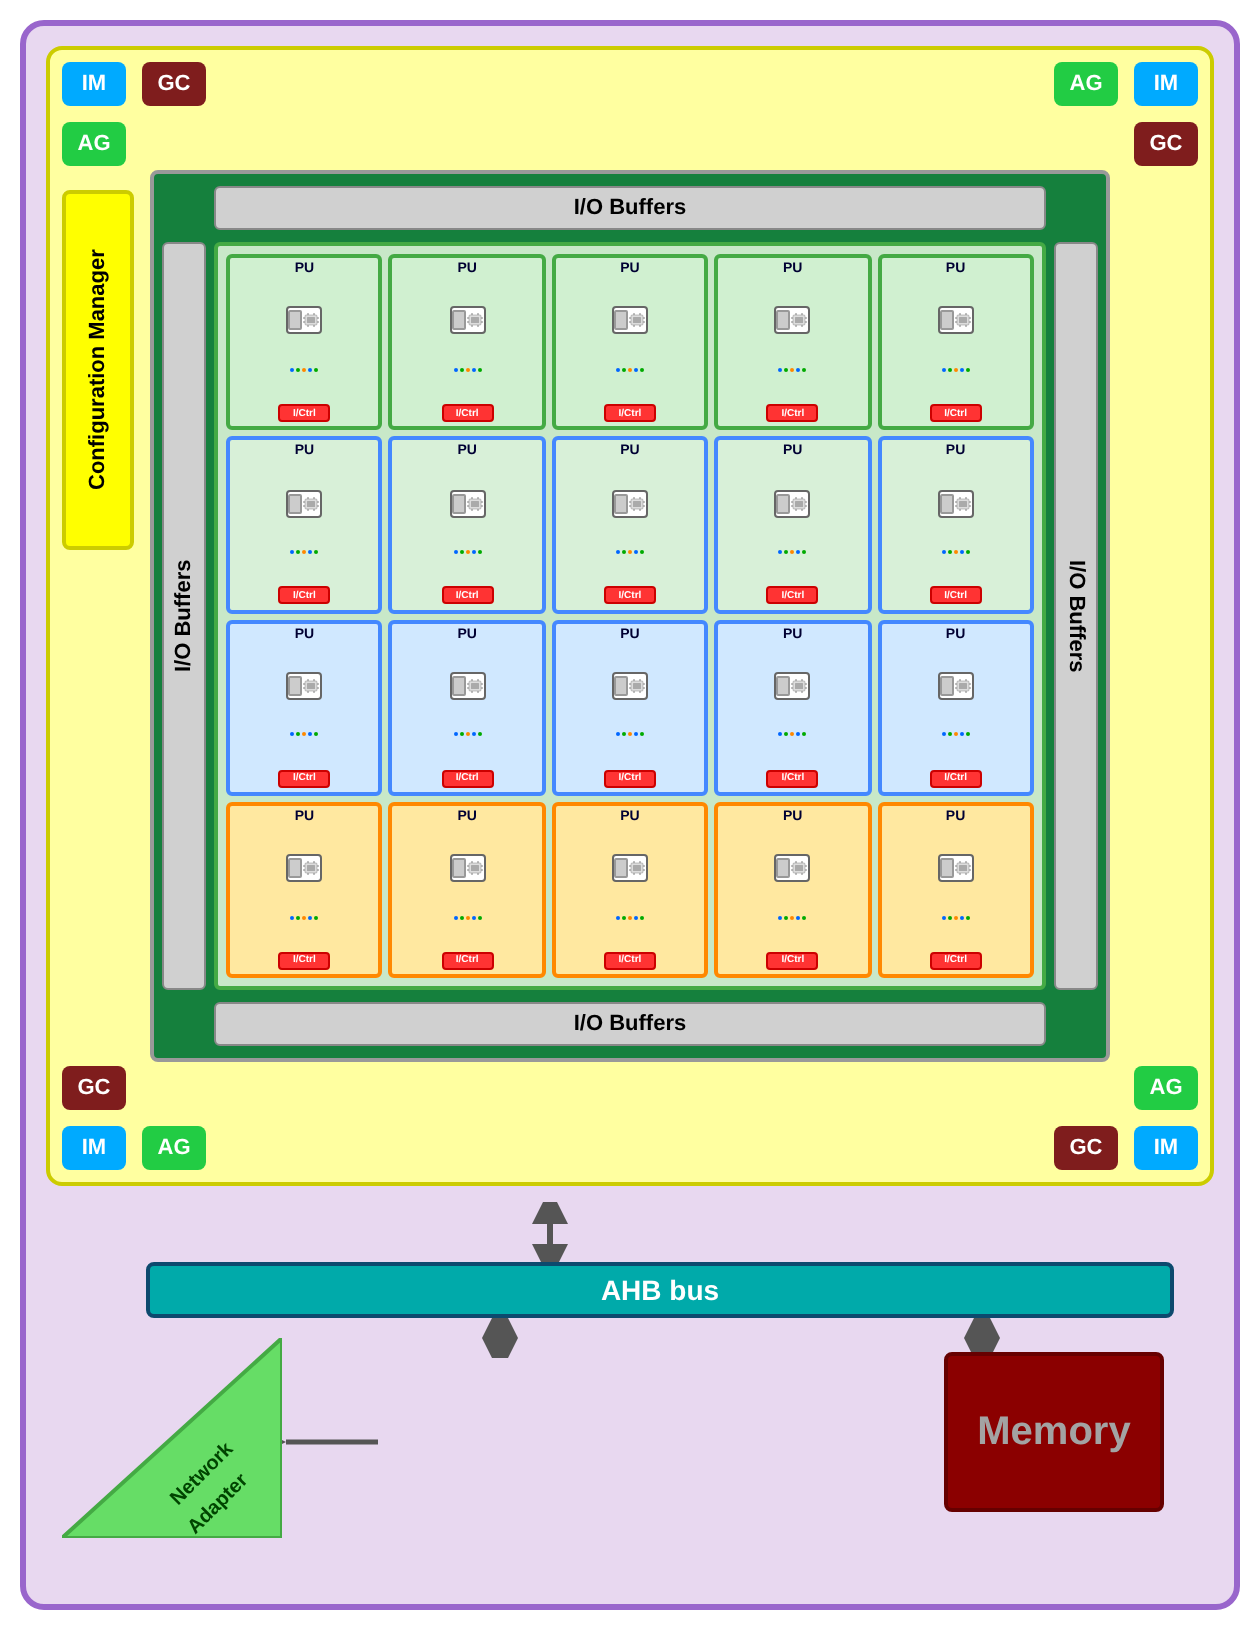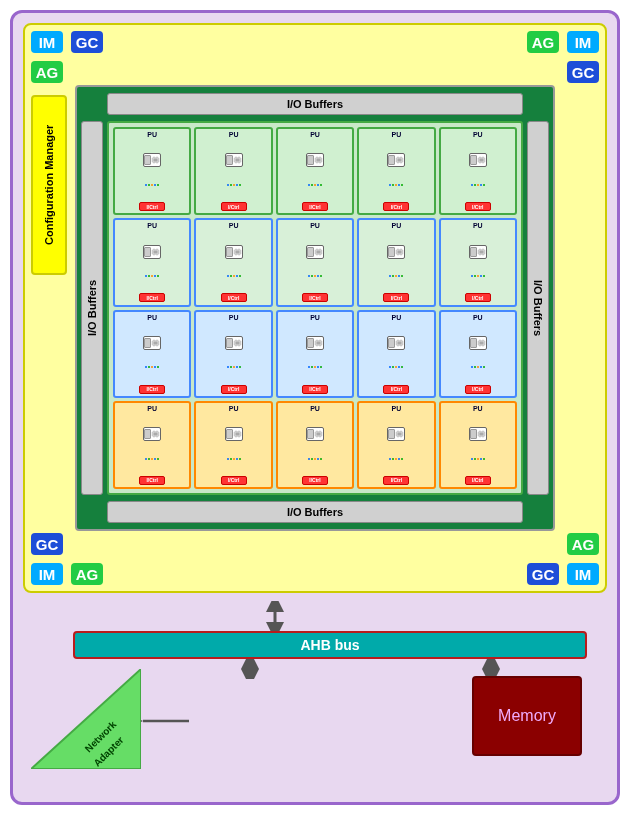--- a/index.html
+++ b/index.html
@@ -31,26 +31,26 @@
     }
     
     .badge {
       position: absolute;
       width: 32px;
       height: 22px;
       border-radius: 4px;
       display: flex;
       align-items: center;
       justify-content: center;
-      font-size: 15px;
+      font-size: 11px;
       font-weight: bold;
       color: #fff;
     }
     .badge-im { background: #00aaff; }
-    .badge-gc { background: #1d4ed8; }
+    .badge-gc { background: #7f1d1d; }
     .badge-ag { background: #22cc44; }
 
     
     .top-im-left { top: 6px; left: 6px; }
     .top-gc-left { top: 6px; left: 46px; }
     .top-ag-right { top: 6px; right: 46px; }
     .top-im-right { top: 6px; right: 6px; }
     
     .top-ag-left { top: 36px; left: 6px; }
     .top-gc-right { top: 36px; right: 6px; }
@@ -261,21 +261,21 @@
     }
 
     
     .ahb-bus {
       position: absolute;
       top: 30px;
       left: 50px;
       right: 20px;
       height: 28px;
       background: #00aaaa;
-      border: 2px solid #b91c1c;
+      border: 2px solid #0c4a6e;
       border-radius: 4px;
       display: flex;
       align-items: center;
       justify-content: center;
       font-size: 14px;
       font-weight: bold;
       color: #fff;
     }
 
     
@@ -304,23 +304,23 @@
       top: 75px;
       right: 25px;
       width: 110px;
       height: 80px;
       background: #8b0000;
       border: 2px solid #660000;
       border-radius: 4px;
       display: flex;
       align-items: center;
       justify-content: center;
-      font-size: 16px;
-      font-weight: normal;
-      color: #f0abfc;
+      font-size: 20px;
+      font-weight: bold;
+      color: #a3a3a3;
     }
   </style>
 </head>
 <body>
 
 <div class="outer-container">
 
   <div class="chip-area">
 
     <div class="badge badge-im top-im-left">IM</div>

